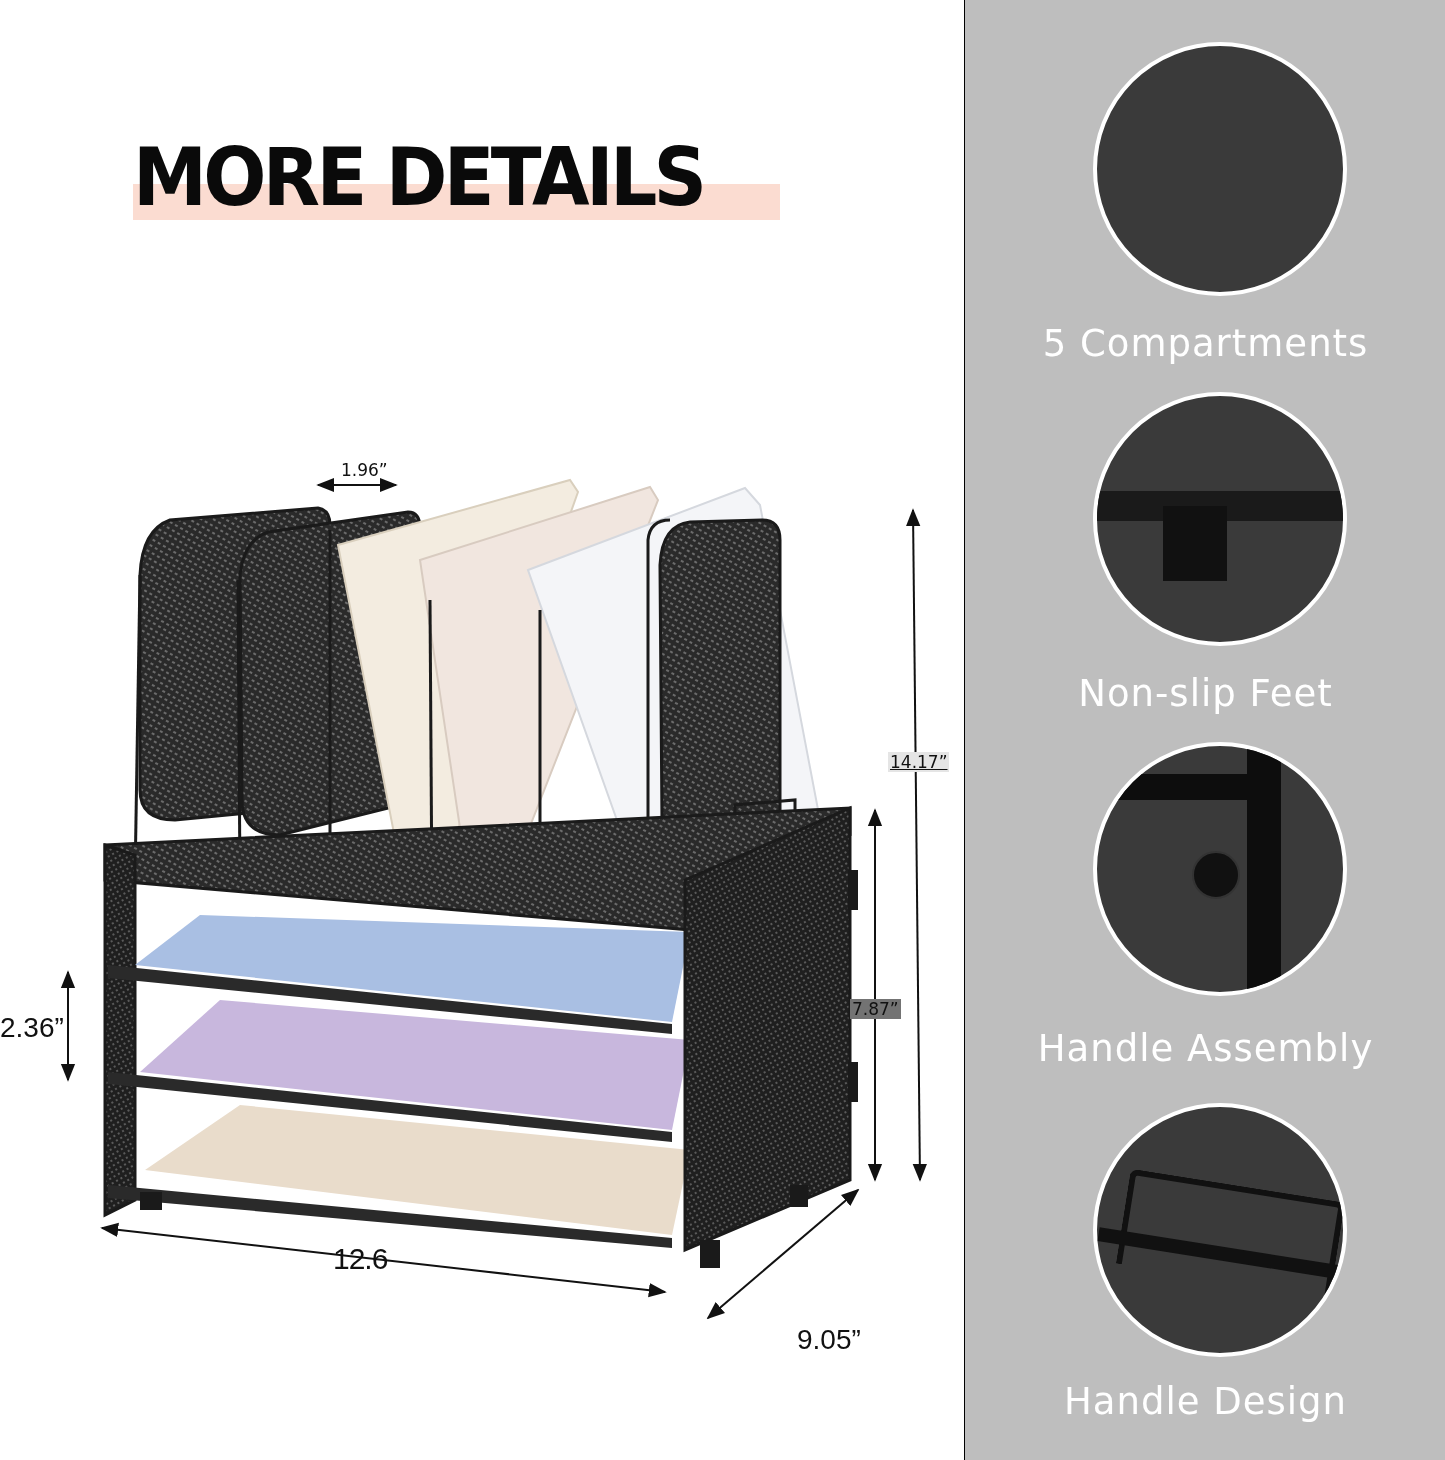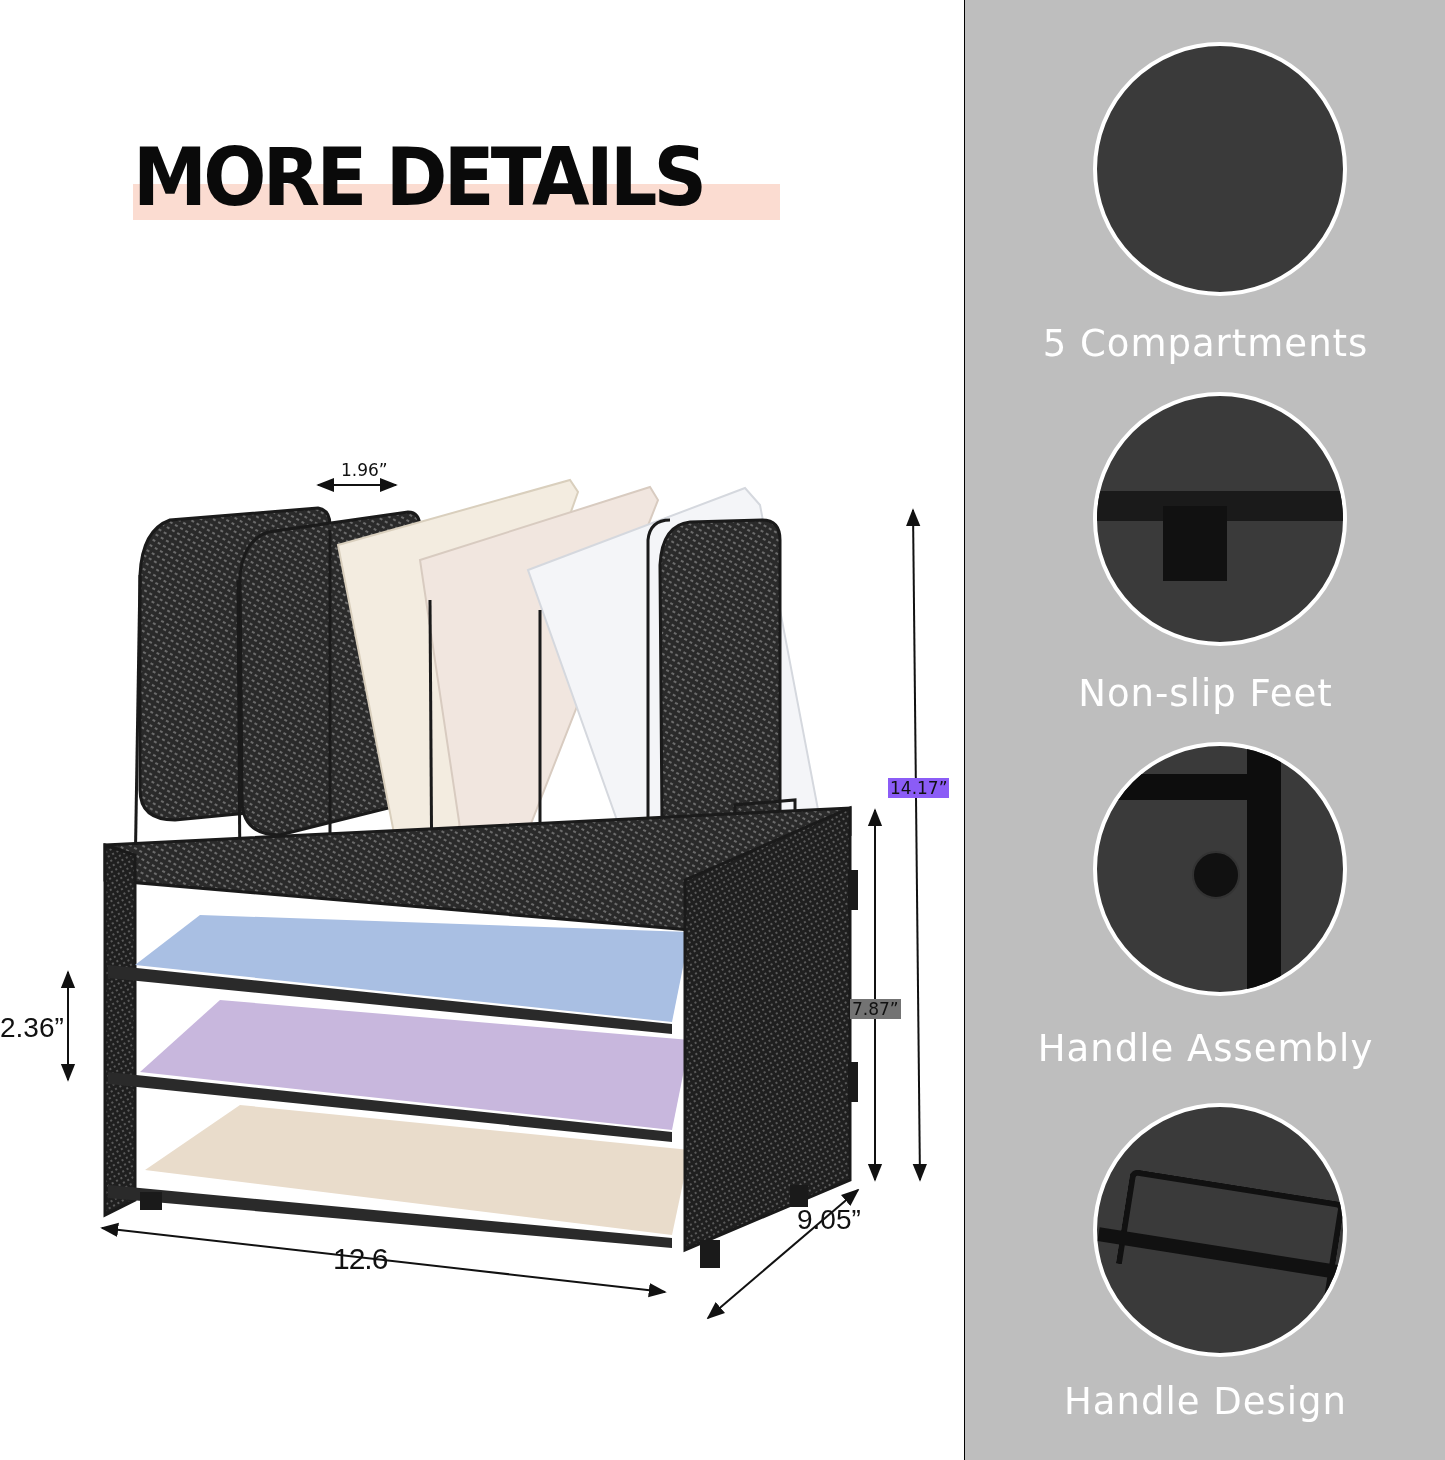--- a/index.html
+++ b/index.html
@@ -153,25 +153,25 @@
 
   <line x1="318" y1="485" x2="396" y2="485" stroke="#111" stroke-width="2" marker-start="url(#ah)" marker-end="url(#ah)"></line>
   <line x1="913" y1="510" x2="920" y2="1180" stroke="#111" stroke-width="2" marker-start="url(#ah)" marker-end="url(#ah)"></line>
   <line x1="875" y1="810" x2="875" y2="1180" stroke="#111" stroke-width="2" marker-start="url(#ah)" marker-end="url(#ah)"></line>
   <line x1="68" y1="972" x2="68" y2="1080" stroke="#111" stroke-width="2" marker-start="url(#ah)" marker-end="url(#ah)"></line>
   <line x1="102" y1="1228" x2="665" y2="1292" stroke="#111" stroke-width="2" marker-start="url(#ah)" marker-end="url(#ah)"></line>
   <line x1="858" y1="1190" x2="708" y2="1318" stroke="#111" stroke-width="2" marker-start="url(#ah)" marker-end="url(#ah)"></line>
 </svg>
 
 <div class="dim" style="left:341px; top:460px;">1.96”</div>
-<div class="dim" style="left:888px; top:778px; background:#8b5cf6; padding:0 2px;">14.17”</div>
+<div class="dim" style="left:888px; top:752px; background:#e5e5e5; padding:0 2px;text-decoration:underline;">14.17”</div>
 <div class="dim" style="left:850px; top:999px; background:#737373; padding:0 2px;">7.87”</div>
 <div class="dim med" style="left:0px; top:1012px;">2.36”</div>
 <div class="dim big" style="left:333px; top:1242px;">12.6</div>
-<div class="dim med" style="left:797px; top:1204px;text-align:center;">9.05”</div>
+<div class="dim med" style="left:797px; top:1324px;text-align:center;">9.05”</div>
 
 <div class="panel">
   <div class="feature" style="top:0;">
     <div class="circle mesh-a" style="left:128px; top:42px;"></div>
     <div class="label" style="top:322px;">5 Compartments</div>
   </div>
   <div class="feature" style="top:0;">
     <div class="circle mesh-b" style="left:128px; top:392px;">
       <div style="position:absolute; left:0; top:95px; width:254px; height:30px; background:#1a1a1a;"></div>
       <div style="position:absolute; left:66px; top:110px; width:64px; height:75px; background:#111;"></div>

